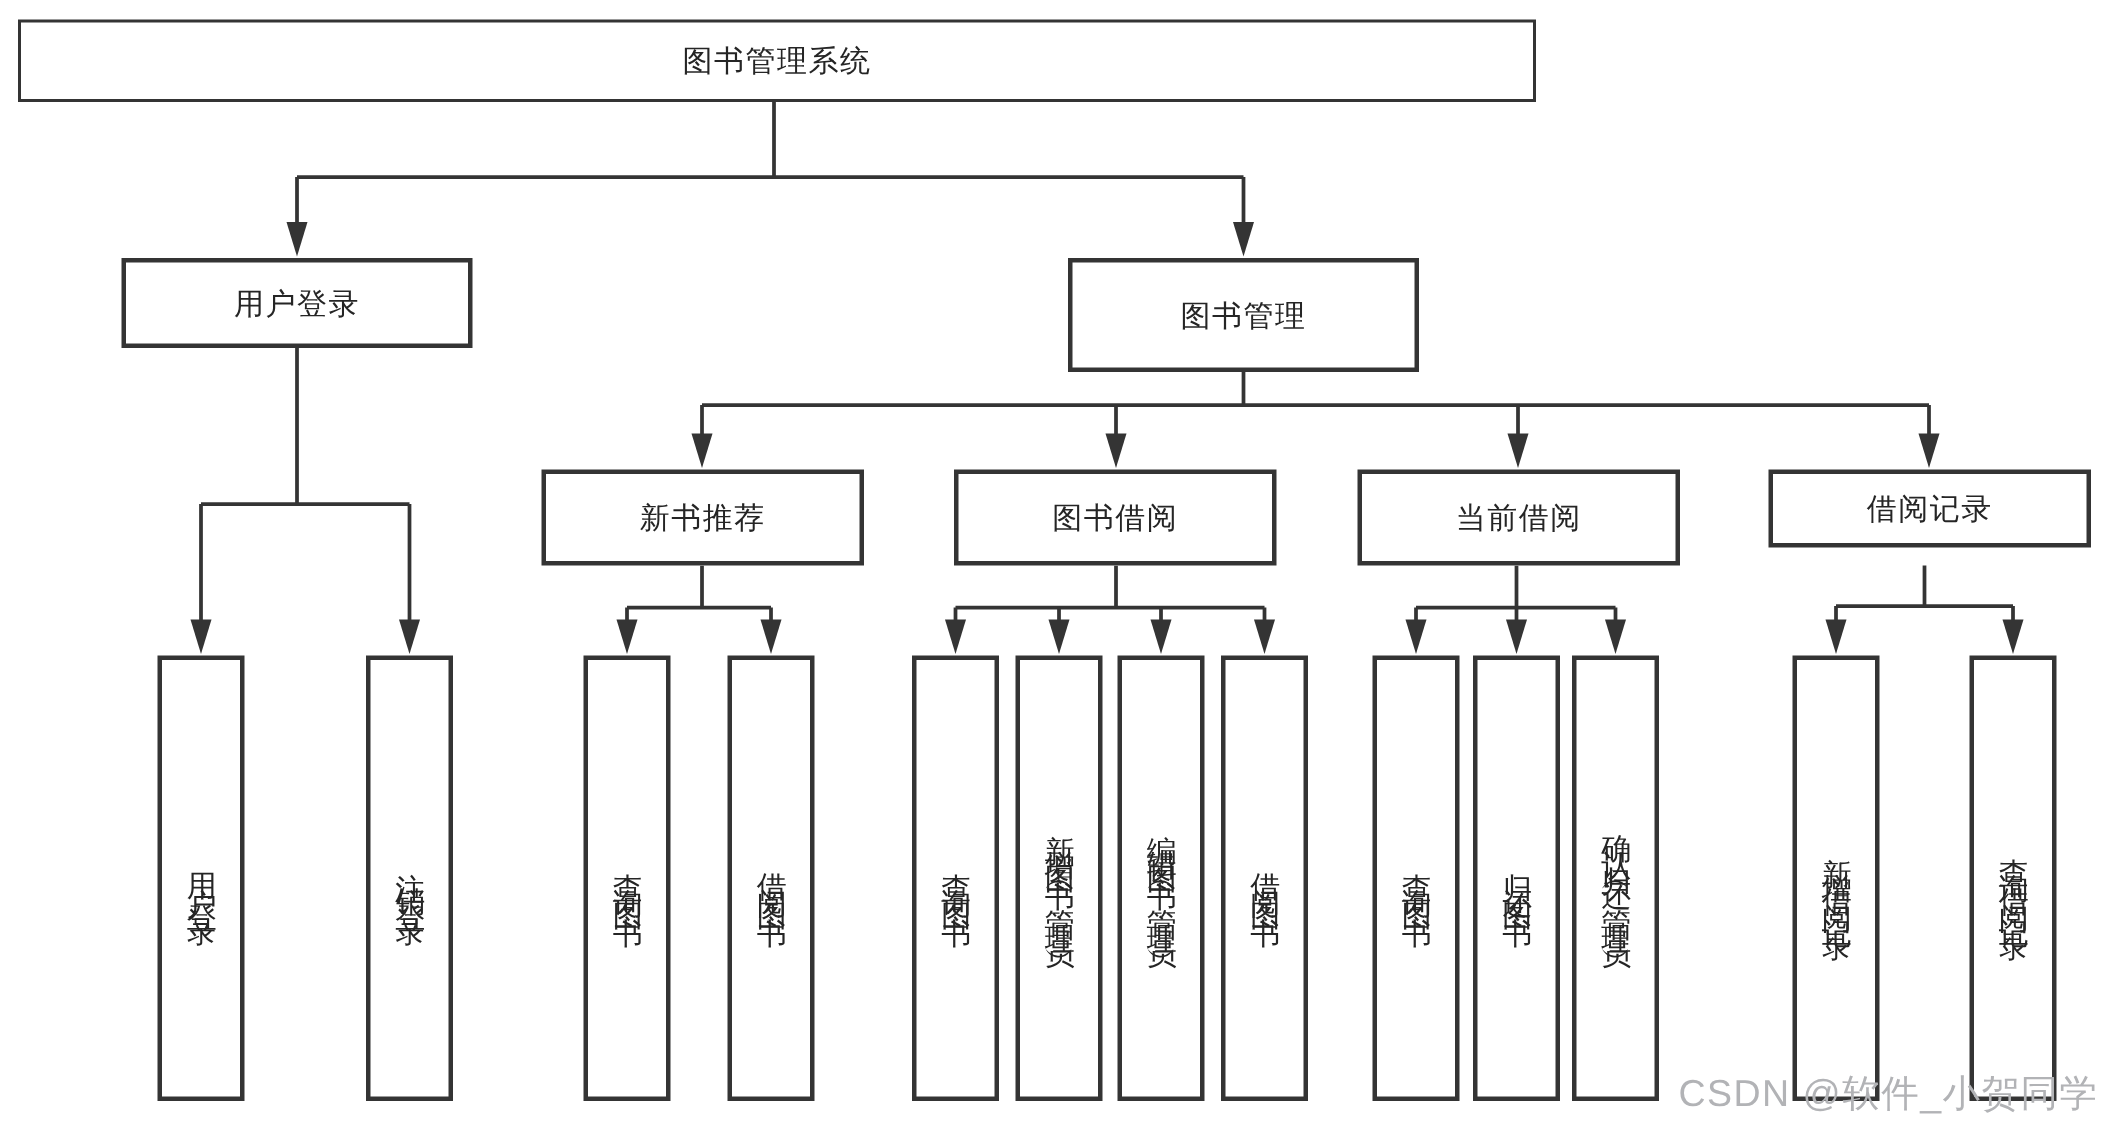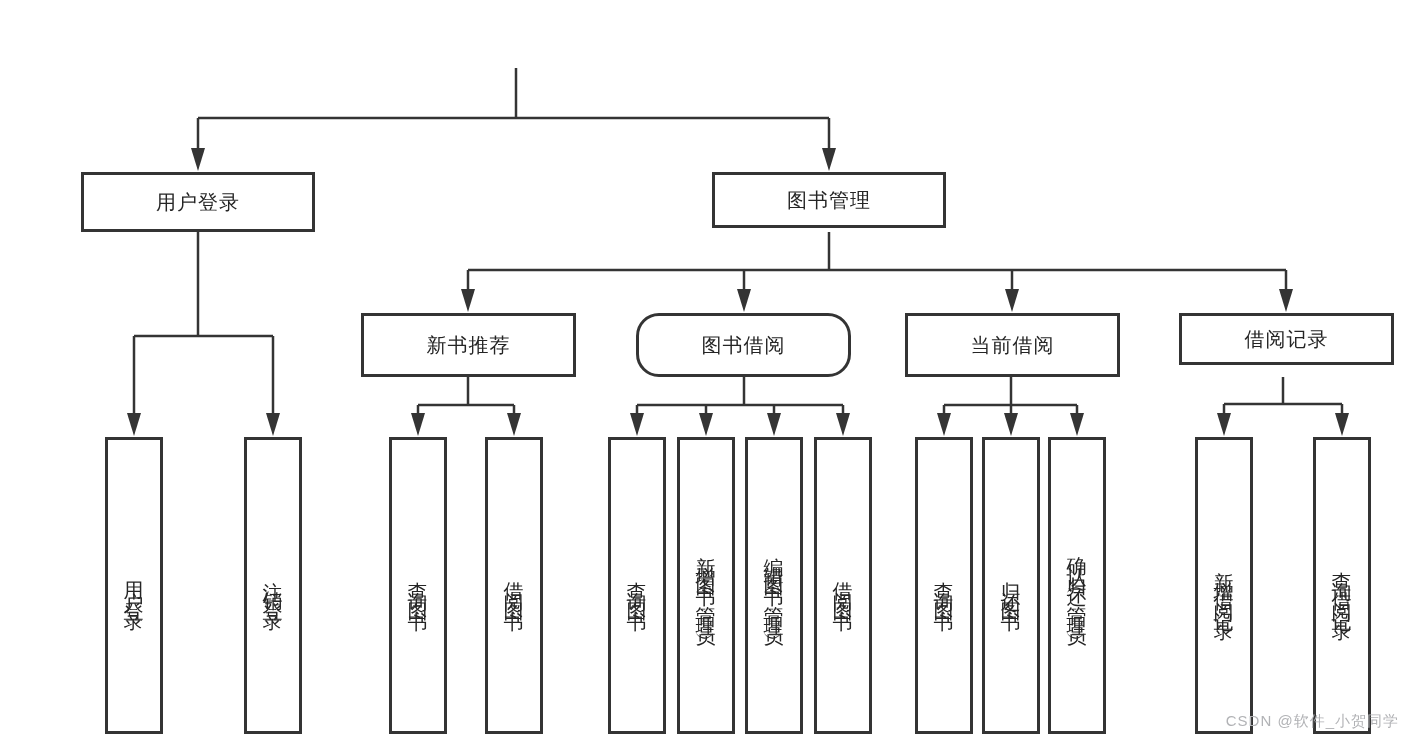--- a/index.html
+++ b/index.html
@@ -30,21 +30,21 @@
     text-orientation:mixed;
     letter-spacing:10px;
     font-size:20px;
     line-height:1;
     white-space:nowrap;
   }
   #watermark{
     position:absolute;
     right:6px;
     top:712px;
-    font-size:15px;
+    font-size:25px;
     letter-spacing:1px;
     color:#b2b3b6;
     white-space:nowrap;
   }
   path.cline{stroke:#343434;stroke-width:2.5;fill:none;}
   path.ahead{fill:#343434;stroke:none;}
 </style>
 </head>
 <body>
 
@@ -119,32 +119,35 @@
     <g>
       <path class="cline" d="M1283 377 V404"></path>
       <path class="cline" d="M1224 404 H1342"></path>
       <path class="cline" d="M1224 404 V414"></path>
       <path class="ahead" d="M1217 413 H1231 L1224 436 Z"></path>
       <path class="cline" d="M1342 404 V414"></path>
       <path class="ahead" d="M1335 413 H1349 L1342 436 Z"></path>
     </g>
   </svg>
 
+  <div class="node root" style="left:12px;top:13px;width:1012px;height:55px;">
+    <span>图书管理系统</span>
+  </div>
 
   <div class="node" style="left:81px;top:172px;width:234px;height:60px;">
     <span>用户登录</span>
   </div>
-  <div class="node" style="left:712px;top:172px;width:234px;height:56px;">
+  <div class="node" style="left:712px;top:172px;width:234px;height:76px;">
     <span>图书管理</span>
   </div>
 
   <div class="node" style="left:361px;top:313px;width:215px;height:64px;">
     <span>新书推荐</span>
   </div>
-  <div class="node" style="left:636px;top:313px;width:215px;height:64px;border-radius:23px;">
+  <div class="node" style="left:636px;top:313px;width:215px;height:64px;">
     <span>图书借阅</span>
   </div>
   <div class="node" style="left:905px;top:313px;width:215px;height:64px;align-items:center;">
     <span>当前借阅</span>
   </div>
   <div class="node" style="left:1179px;top:313px;width:215px;height:52px;">
     <span>借阅记录</span>
   </div>
 
   <div class="node leaf" style="left:105px;top:437px;width:58px;height:297px;">

